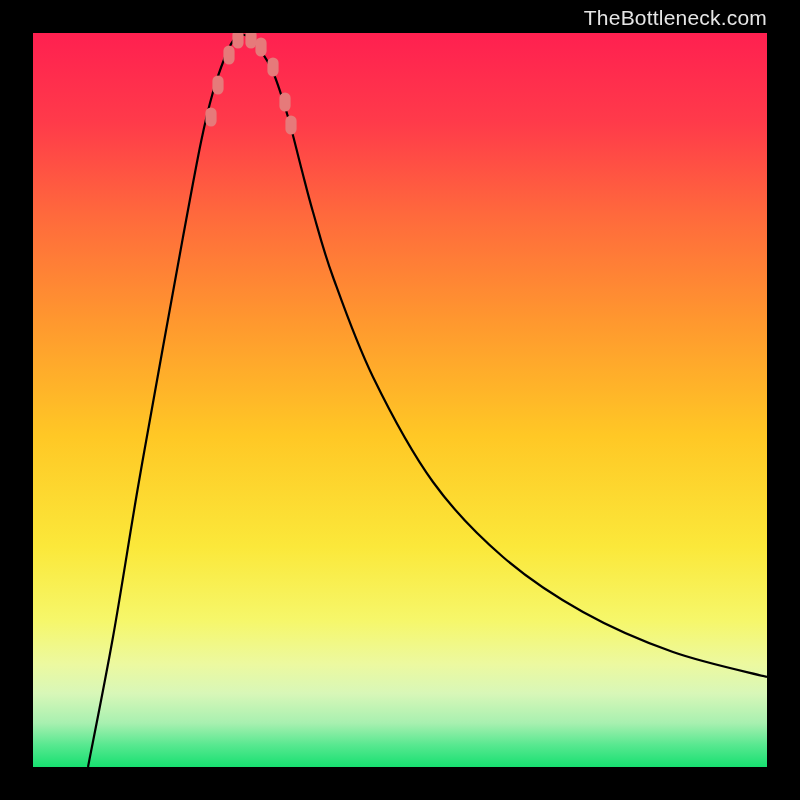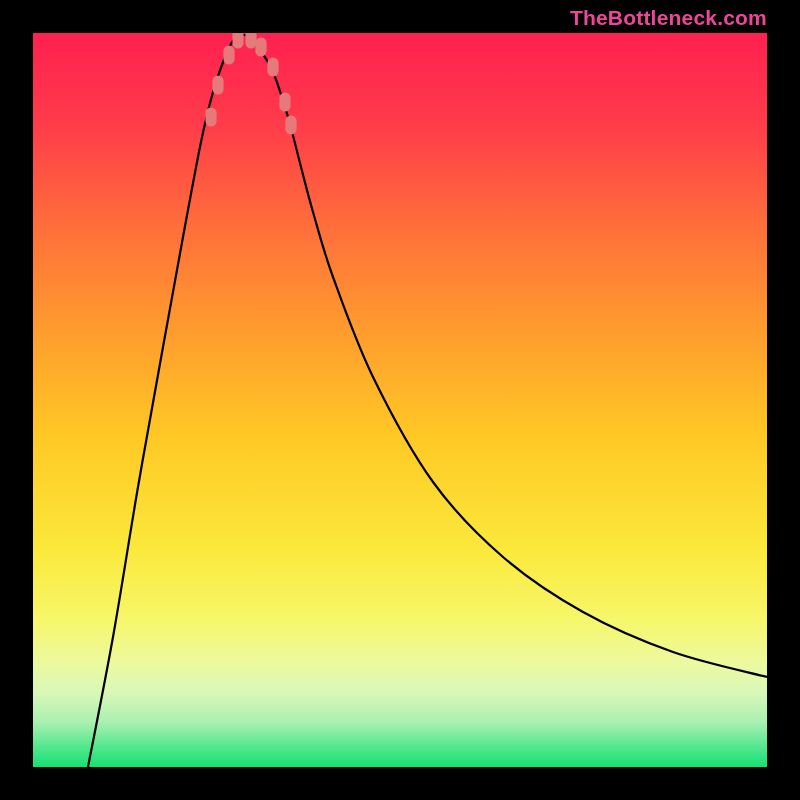--- a/index.html
+++ b/index.html
@@ -23,23 +23,23 @@
     position: absolute;
     left: 0;
     top: 0;
     width: 100%;
     height: 100%;
   }
   .watermark {
     position: absolute;
     right: 33px;
     top: 6px;
-    color: #ec4899;
+    color: #e5e5e5;
     font-size: 21px;
-    font-weight: 700;
+    font-weight: 400;
     letter-spacing: 0.2px;
   }
   svg.curve {
     position: absolute;
     left: 0;
     top: 0;
     width: 100%;
     height: 100%;
   }
 </style>

